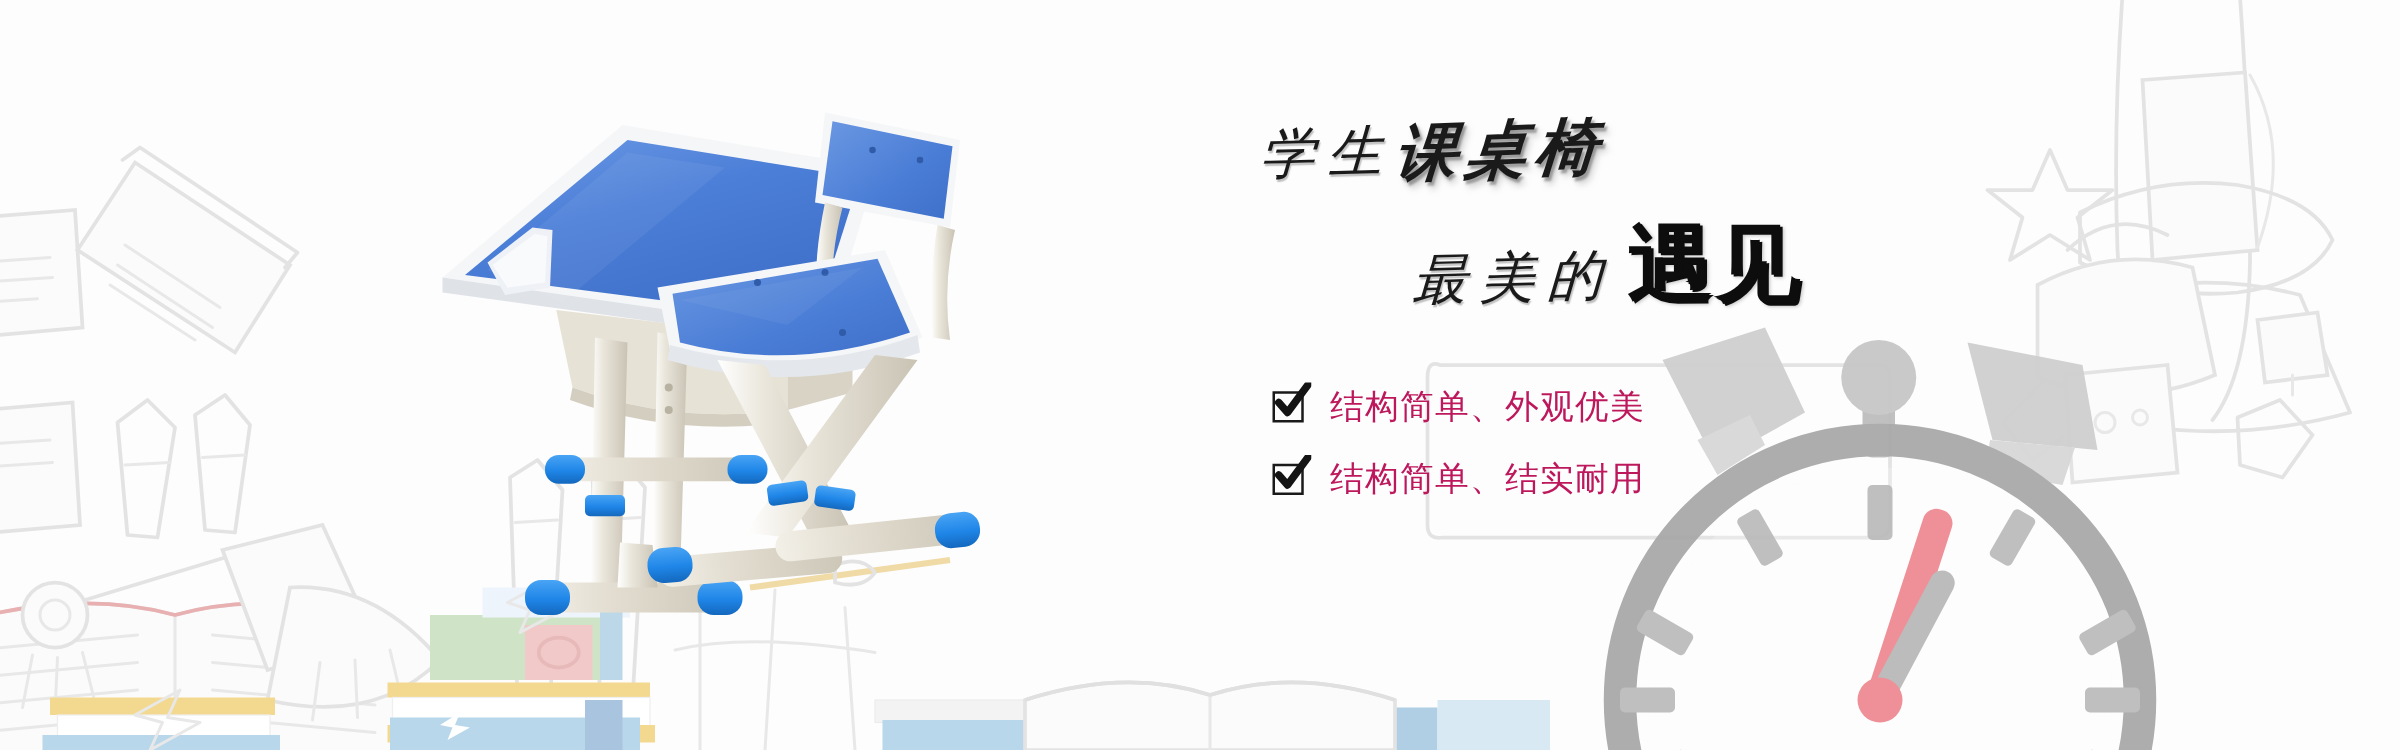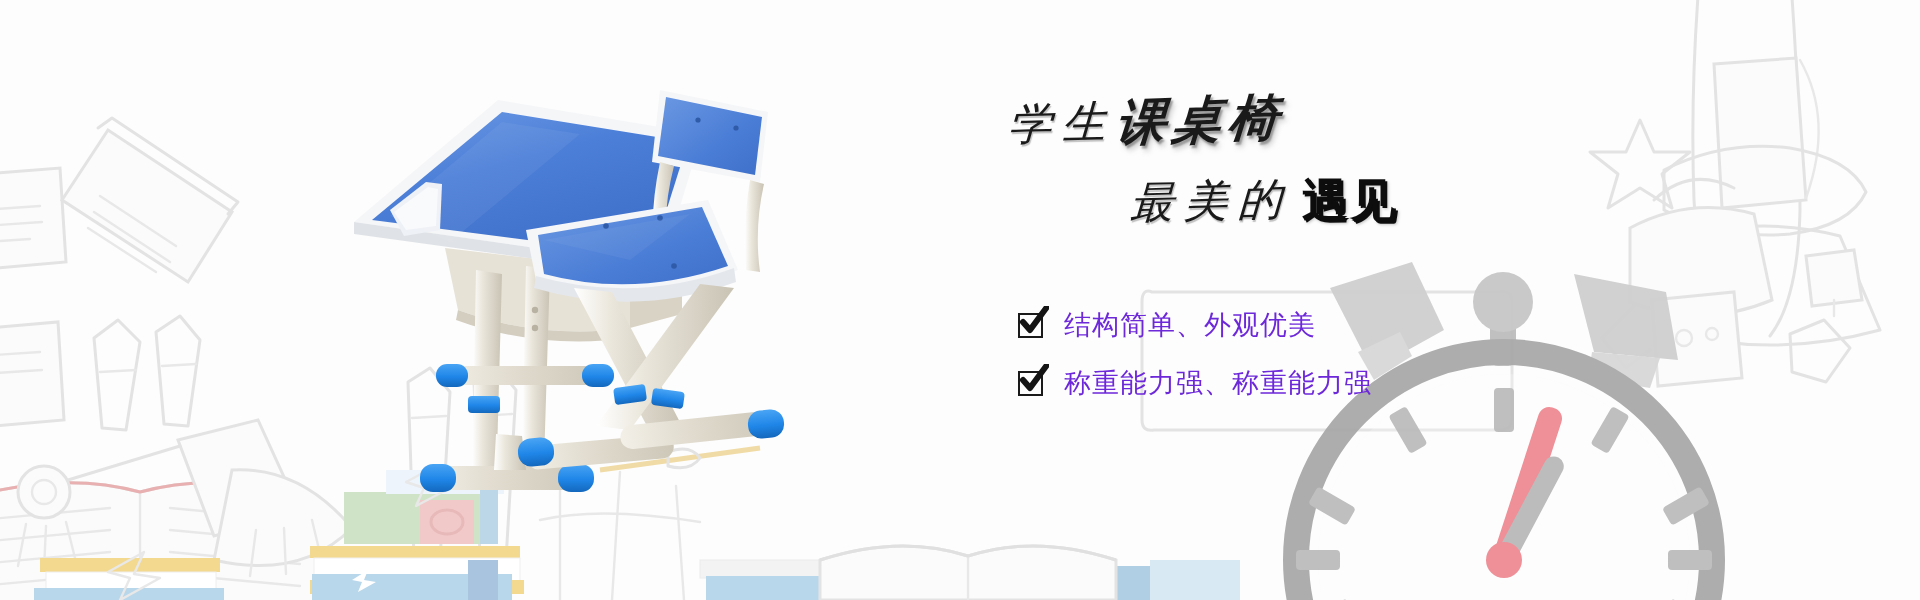--- a/index.html
+++ b/index.html
@@ -59,21 +59,21 @@
   }
   .brush.small {
     font-size:44px;
     font-weight:500;
     letter-spacing:10px;
     text-shadow:1px 2px 1px rgba(120,120,120,.45);
     transform:skewX(-4deg) rotate(-1.5deg);
   }
   .heavy {
     font-family:"DejaVu Serif","Liberation Serif",serif;
-    font-size:46px;
+    font-size:68px;
     font-weight:700;
     letter-spacing:2px;
     color:#0d0d0d;
     display:inline-block;
     vertical-align:bottom;
     text-shadow:2px 2px 0 #0d0d0d, 3px 3px 3px rgba(110,110,110,.4);
     margin-left:10px;
   }
 
   
@@ -101,21 +101,21 @@
     background:transparent;
   }
   .checkbox .tick {
     position:absolute;
     left:1px; top:-5px;
     width:30px; height:30px;
   }
   .feature-text {
     font-family:Liberation Sans, sans-serif;
     font-size:27px;
-    color:#6d28d9;
+    color:#be185d;
     letter-spacing:1px;
     line-height:1;
     white-space:nowrap;
   }
 </style>
 </head>
 <body>
 
 <div id="banner">
 
@@ -398,19 +398,19 @@
       <span class="feature-text">结构简单、外观优美</span>
     </div>
 
     <div class="feature-row">
       <span class="checkbox">
         <span class="box"></span>
         <svg class="tick" viewBox="0 0 30 30">
           <path d="M4 16 L11 24 L28 1" fill="none" stroke="#141414" stroke-width="6" stroke-linecap="round" stroke-linejoin="round"></path>
         </svg>
       </span>
-      <span class="feature-text">称重能力强、称重能力强</span>
+      <span class="feature-text">结构简单、结实耐用</span>
     </div>
 
 
   </div>
 
 </div>
 
 </body></html>

